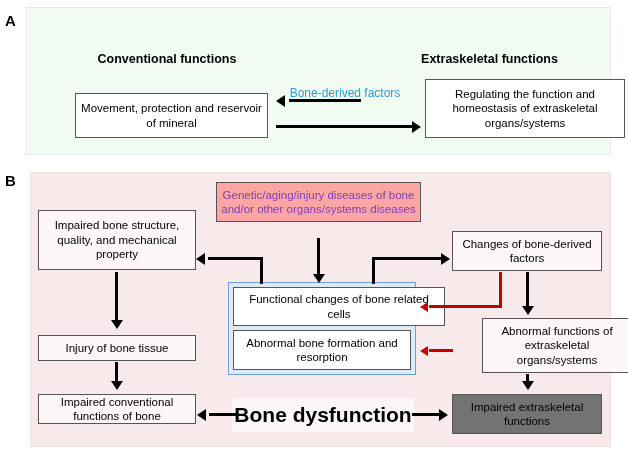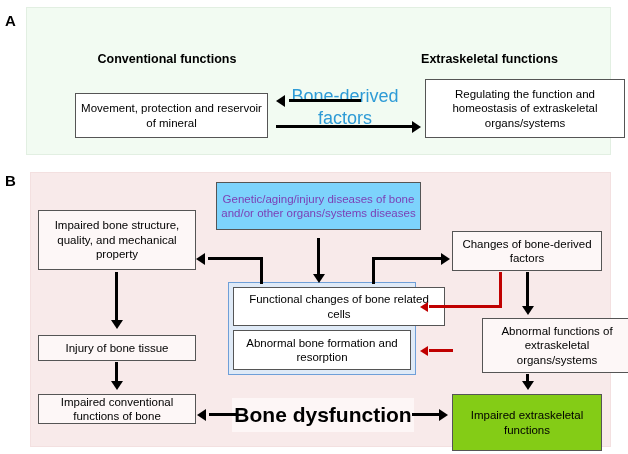--- a/index.html
+++ b/index.html
@@ -30,31 +30,31 @@
            color:#00a14b;font-weight:bold;font-size:20px;letter-spacing:.2px;}
   .a-head{position:absolute;font-weight:bold;font-size:12.5px;color:#000;
           text-align:center;}
   #a-head-left{left:35px;top:44px;width:210px;}
   #a-head-right{left:355px;top:44px;width:215px;}
 
   #a-box-left{left:48px;top:85px;width:193px;height:45px;}
   #a-box-right{left:398px;top:71px;width:200px;height:59px;}
 
   #a-bd-label{position:absolute;left:248px;top:78px;width:140px;
-              text-align:center;color:#2e9bd6;font-size:18px;line-height:1.2;}
+              text-align:center;color:#2e9bd6;font-size:12px;line-height:1.2;}
 
   
-  #b-disease{left:216px;top:182px;width:205px;height:48px;
-             color:#7b3fb5;font-size:11.5px;background:#7dd3fc;}
+  #b-disease{left:216px;top:182px;width:205px;height:40px;
+             color:#7b3fb5;font-size:11.5px;background:#fca5a5;}
   #b-impaired-structure{left:38px;top:210px;width:158px;height:60px;background:#fdf7f7;}
   #b-changes-factors{left:452px;top:231px;width:150px;height:40px;background:#fdf7f7;}
   #b-injury{left:38px;top:335px;width:158px;height:26px;background:#fdf7f7;}
   #b-abnormal-func{left:452px;top:318px;width:150px;height:55px;background:#fdf7f7;margin-left:30px;}
   #b-impaired-conv{left:38px;top:394px;width:158px;height:30px;background:#fdf7f7;}
-  #b-impaired-extra{left:452px;top:394px;width:150px;height:57px;background:#84cc16;}
+  #b-impaired-extra{left:452px;top:394px;width:150px;height:40px;background:#737373;}
 
   
   #b-blue-group{position:absolute;left:228px;top:282px;width:188px;height:93px;
                 box-sizing:border-box;background:#dfeaf7;border:1.5px solid #6f9fd8;
                 padding:3px;}
   #b-func-changes{left:233px;top:287px;width:212px;height:39px;border:1px solid #555;text-align:center;}
   #b-abnormal-form{left:233px;top:330px;width:178px;height:40px;border:1px solid #555;}
 
   
   #b-dysfunction{position:absolute;left:232px;top:398px;width:182px;height:34px;

